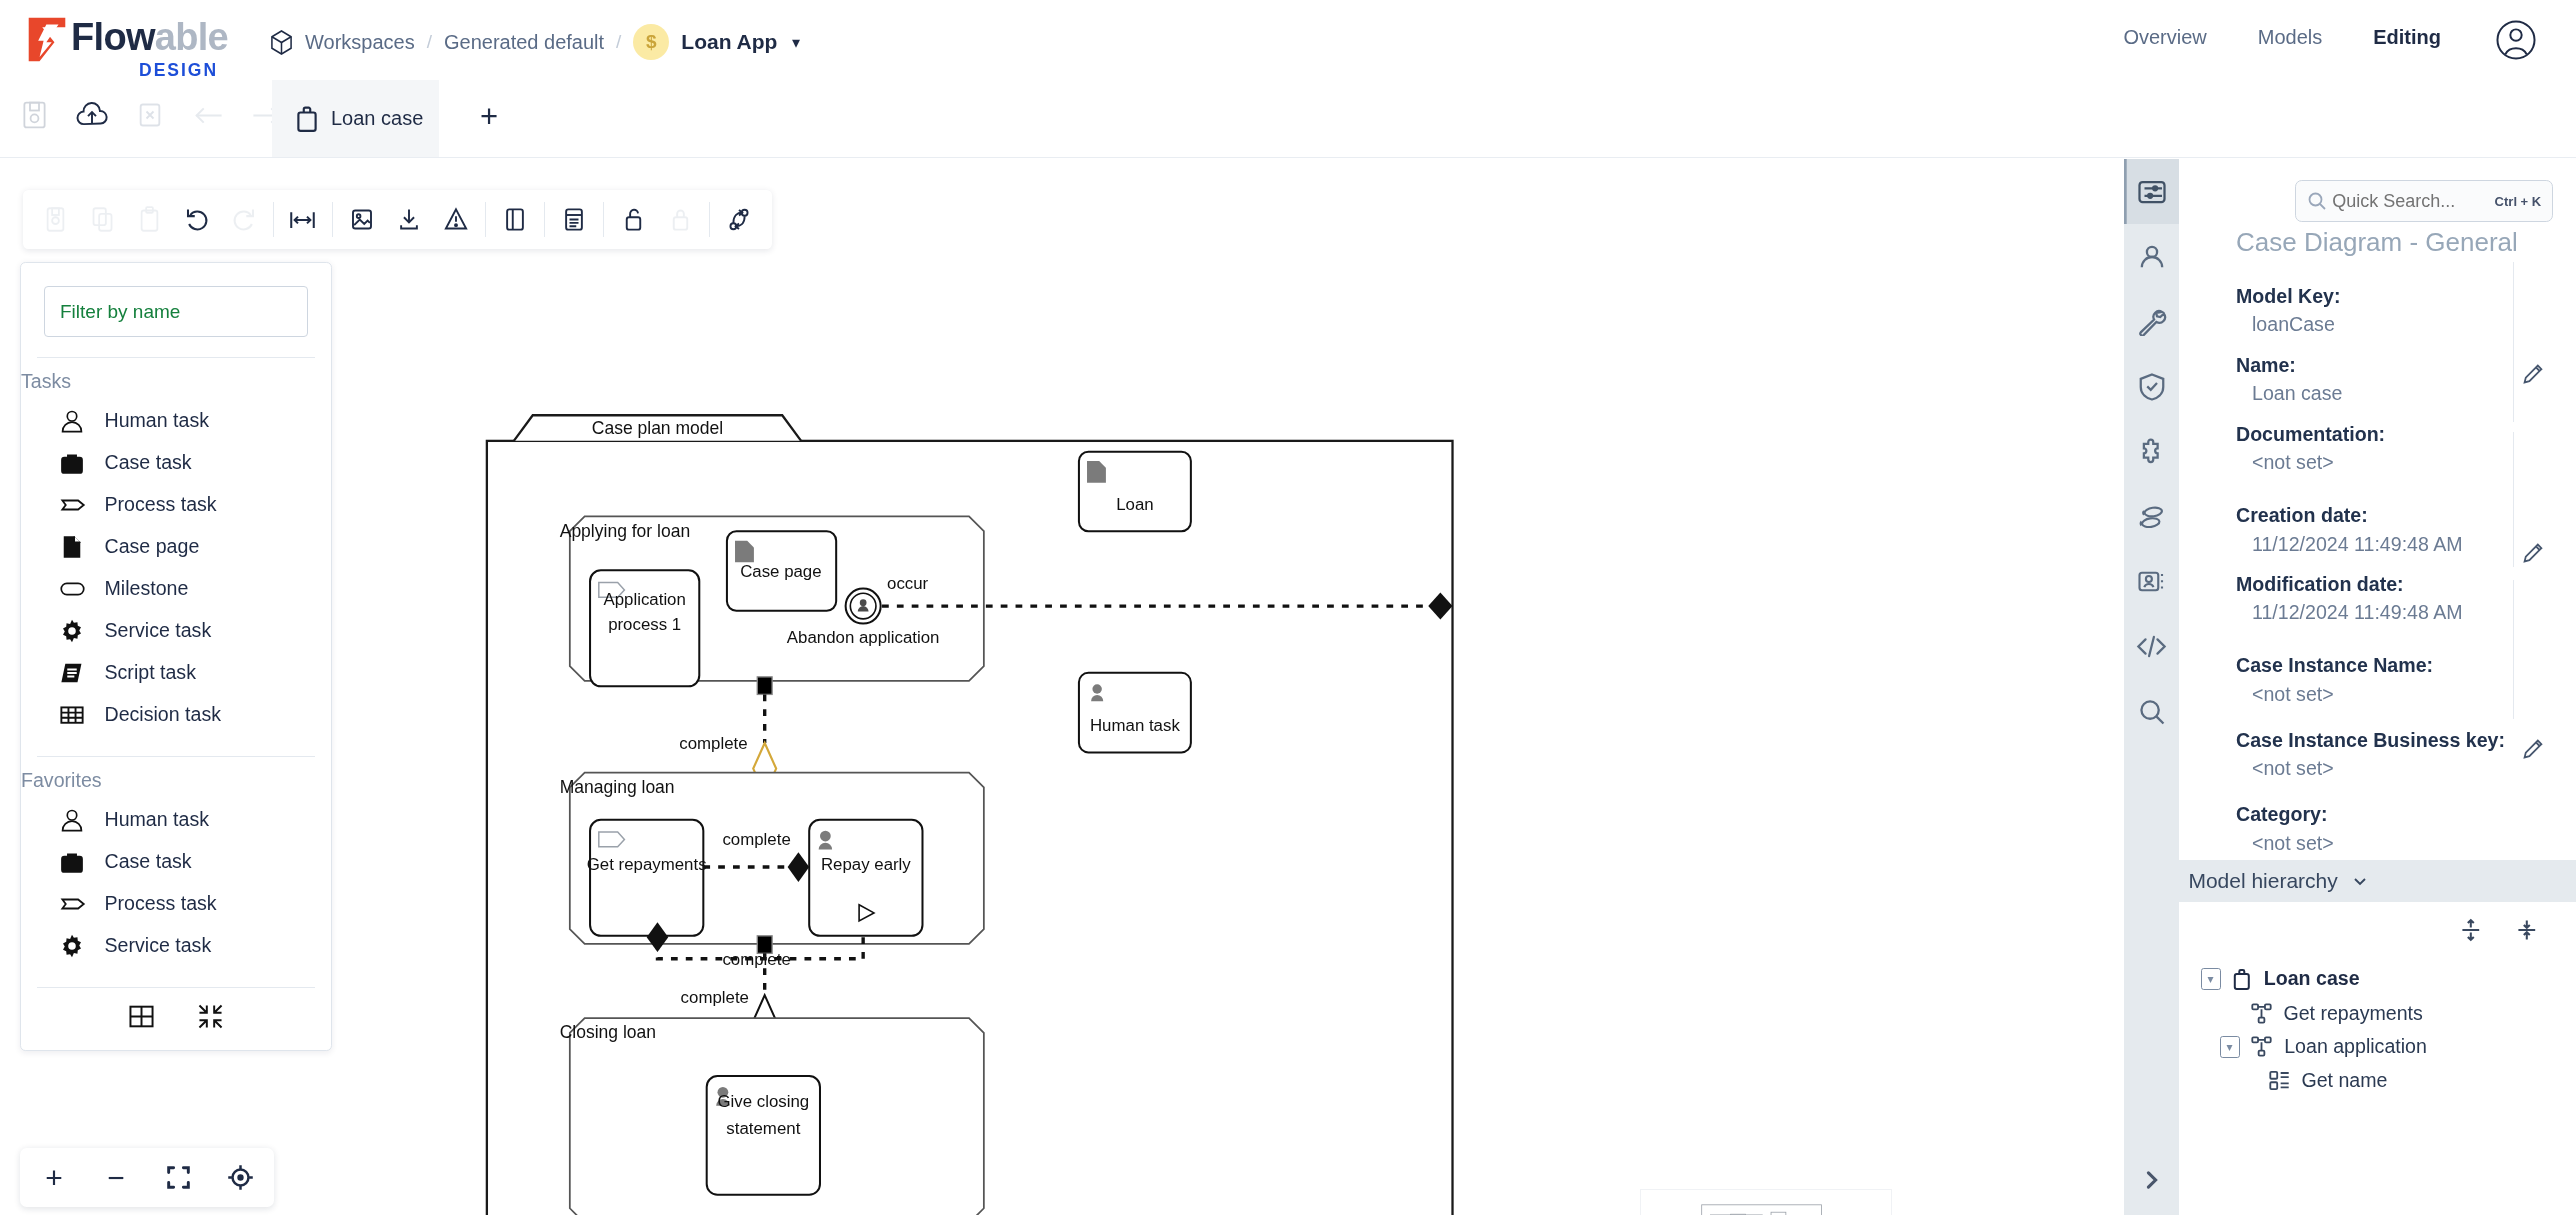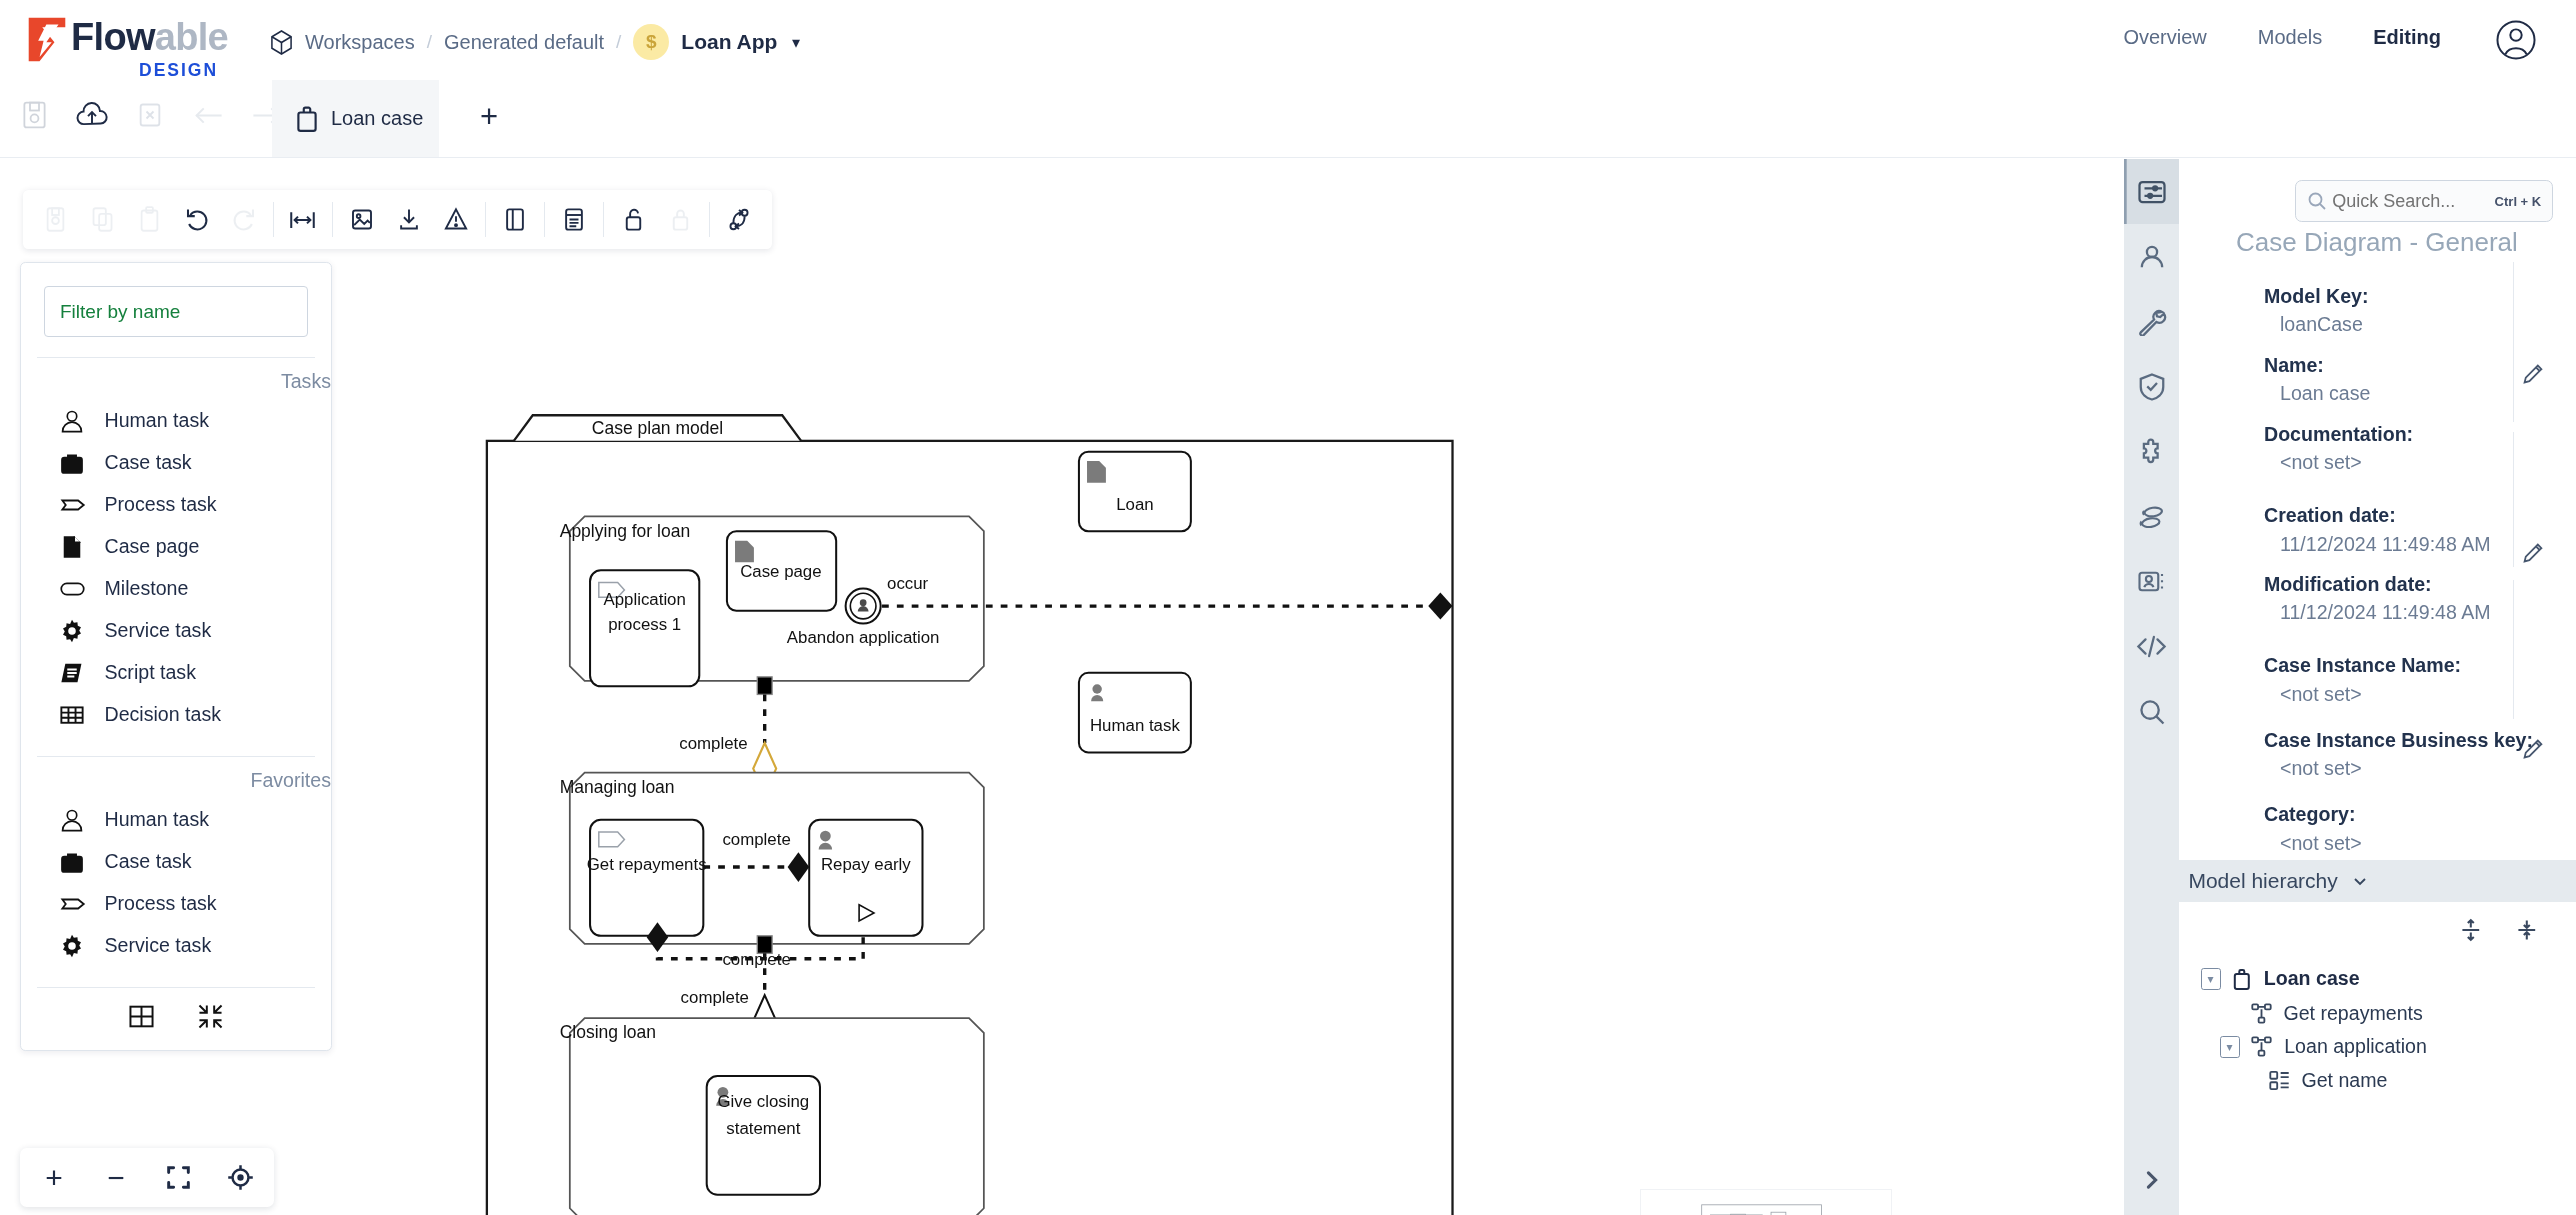--- a/index.html
+++ b/index.html
@@ -56,21 +56,21 @@
   .qs-ph { font-size:18px; color:#737373; }
   .qs-kbd { font-size:13px; color:#46526b; font-weight:700; margin-left:auto;}
 
   
   .palette { position:absolute; left:20px; top:262px; width:312px;
              background:#fff; border:1.3px solid #dfe5ec; border-radius:5.4px;
              box-shadow:0 1.3px 6.7px rgba(20,30,60,.08); z-index:25;}
   .filter-in { margin:23px 23px 0 23px; height:51px; border:1.3px solid #ced6e0; border-radius:4px;
                display:flex; align-items:center; padding-left:15px; font-size:19px; color:#15803d; cursor:text;}
   .sep-line { height:1.3px; background:#e4e9ef; margin:20px 16px 0 16px;}
-  .grp-title { text-align:right; font-size:19.6px; color:#7d8ca2; padding:12px 0 6.7px 0;}
+  .grp-title { text-align:left; font-size:19.6px; color:#7d8ca2; padding:12px 0 6.7px 0;}
   .pal-item { display:flex; align-items:center; gap:17.5px; padding:6px 0 6px 36px; cursor:pointer;}
   .pal-item .lbl { font-size:19.6px; color:#1f2b45; }
   .pal-ico { width:30px; height:30px; display:flex; align-items:center; justify-content:center;}
   .pal-foot { display:flex; justify-content:center; gap:42px; padding:15px 0 17.5px 0;}
 
   
   .ctoolbar { position:absolute; left:23px; top:190px; height:59px; background:#fff;
               border-radius:5.4px; box-shadow:0 1.3px 6.7px rgba(20,30,60,.10);
               display:flex; align-items:center; padding:0 9.4px; z-index:26;}
   .ci { width:47px; height:42px; display:flex; align-items:center; justify-content:center; cursor:pointer;}
@@ -100,21 +100,21 @@
   .ri.active { background:#d7dee4; box-shadow:inset 2.7px 0 0 #8f9fb0;}
   .rail-exp { position:absolute; left:0; bottom:12px; width:55px; height:47px;
               display:flex; align-items:center; justify-content:center; cursor:pointer;}
 
   .rpanel { position:absolute; right:0; top:159px; width:397px; height:1056px; background:#fff;
             z-index:30; }
   .rsearch { display:flex; justify-content:flex-end; align-items:center; gap:10.8px; padding:19px 24px 0 0;
              font-size:19.6px; color:#5a6b86; cursor:pointer;}
   .rtitle { font-size:26px; color:#97a7b8; padding:26px 0 0 57px;}
   .props { padding:27px 0 0 57px; position:relative;}
-  .prow { position:relative; margin-bottom:17.5px;margin-left:28px; }
+  .prow { position:relative; margin-bottom:17.5px; }
   .plabel { font-size:19.6px; color:#22324d; font-weight:600; }
   .pvalue { font-size:19.6px; color:#6b7b93; padding-left:16px; margin-top:5.4px;}
   .pencil { position:absolute; right:31px; width:24px; height:24px; cursor:pointer;}
   .vline { position:absolute; right:62px; width:1.3px; background:#e4e9ef;}
 
   .mh-head { position:absolute; left:0; bottom:313px; width:397px; height:42px; background:#e5eaee;
              display:flex; align-items:center; gap:12px; padding-left:9.4px; font-size:21px; color:#37475f;
              cursor:pointer; }
   .mh-body { position:absolute; left:0; bottom:0; width:397px; height:313px; background:#fff;}
   .mh-tools { display:flex; justify-content:flex-end; gap:35px; padding:16px 38px 0 0;}

